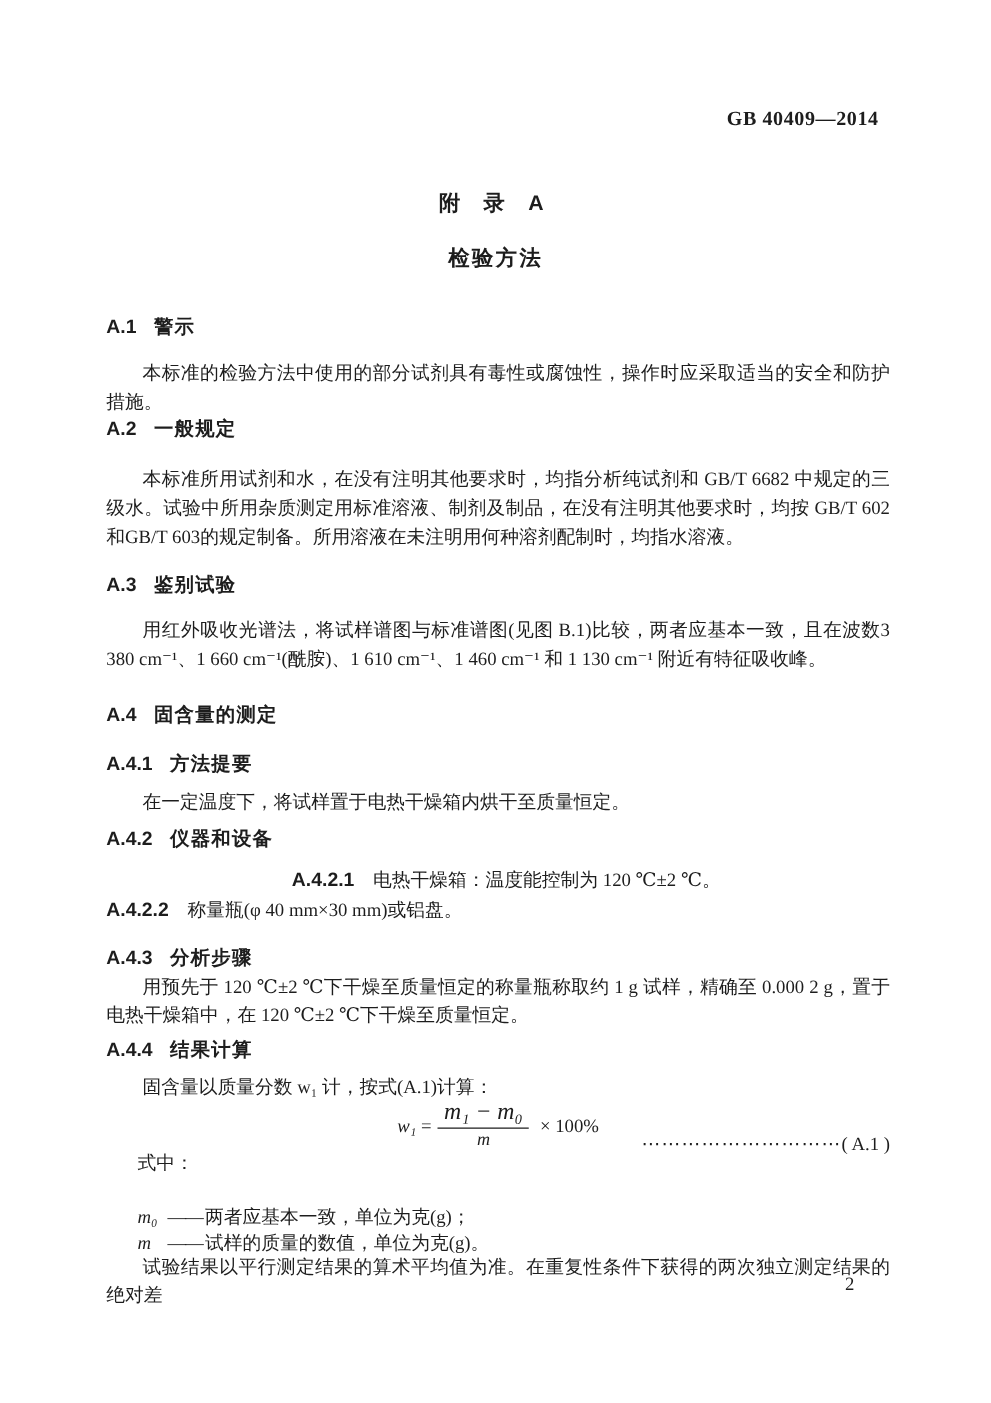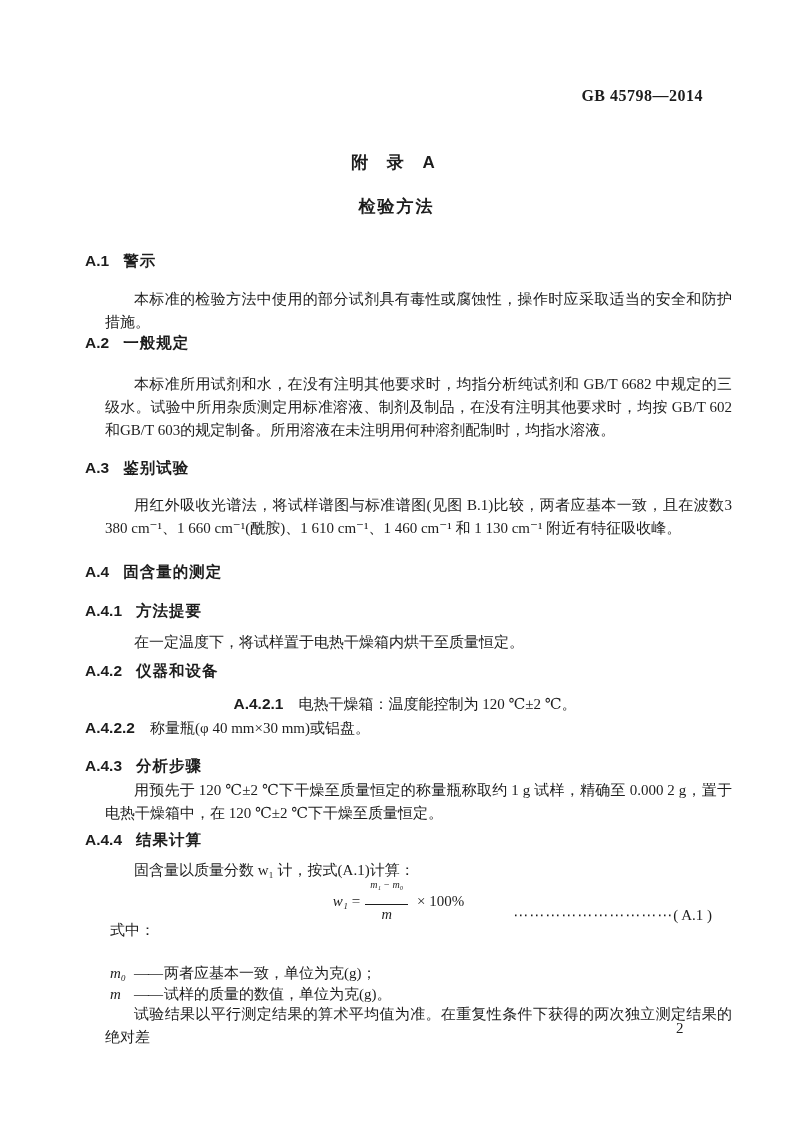--- a/index.html
+++ b/index.html
@@ -33,57 +33,56 @@
     font-weight:bold;font-size:15.5px;
     font-family:"Liberation Sans","DejaVu Sans",sans-serif;
     white-space:nowrap;
   }
   .sec-head .sec-title{margin-left:14px;letter-spacing:1px;}
   .para{
     left:85px;width:627px;
     line-height:23px;
     text-align:justify;
     text-justify:inter-ideograph;
-    margin-left:20px;
   }
   .indent{text-indent:29px;}
   .item-line{left:85px;width:640px;white-space:nowrap;}
   .item-num{
     font-weight:bold;font-size:15.5px;
     font-family:"Liberation Sans","DejaVu Sans",sans-serif;
     margin-right:15px;
   }
   .formula-row{
     left:85px;width:627px;top:878px;height:42px;
     text-align:center;
   }
   .f-main{display:inline-block;margin-top:3px;white-space:nowrap;}
   .f-var{font-style:italic;}
   .frac{
     display:inline-block;vertical-align:middle;text-align:center;
     margin:0 5px;position:relative;top:-2px;
   }
-  .frac .fnum{display:block;border-bottom:1.3px solid #1d1d1d;padding:0 5px 14px;font-style:italic;font-size:10px;}
+  .frac .fnum{display:block;border-bottom:1.3px solid #1d1d1d;padding:0 5px 1px;font-style:italic;font-size:19px;}
   .frac .fden{display:block;padding-top:1px;font-style:italic;font-size:14.5px;}
   .f-ref{
     position:absolute;right:0;top:28px;white-space:nowrap;font-size:15px;
   }
   .f-leader{letter-spacing:1px;}
   .def-row{left:110px;width:602px;white-space:nowrap;}
   .def-sym{font-style:italic;display:inline-block;min-width:24px;}
   .def-dash{letter-spacing:-1px;margin-right:2px;}
   .where-label{left:110px;}
   .page-number{left:676px;top:1020px;font-size:15px;}
 </style>
 </head>
 <body>
 
 <div class="page">
 
-  <div class="abs header-code">GB 45798—2014</div>
+  <div class="abs header-code">GB 40409—2014</div>
 
   <div class="abs annex-title">附 录 A</div>
   <div class="abs annex-subtitle">检验方法</div>
 
   <div class="abs sec-head" style="top:251px;">
     <span class="sec-num">A.1</span><span class="sec-title">警示</span>
   </div>
   <div class="abs para indent" style="top:288px;">本标准的检验方法中使用的部分试剂具有毒性或腐蚀性，操作时应采取适当的安全和防护措施。</div>
 
   <div class="abs sec-head" style="top:333px;">

